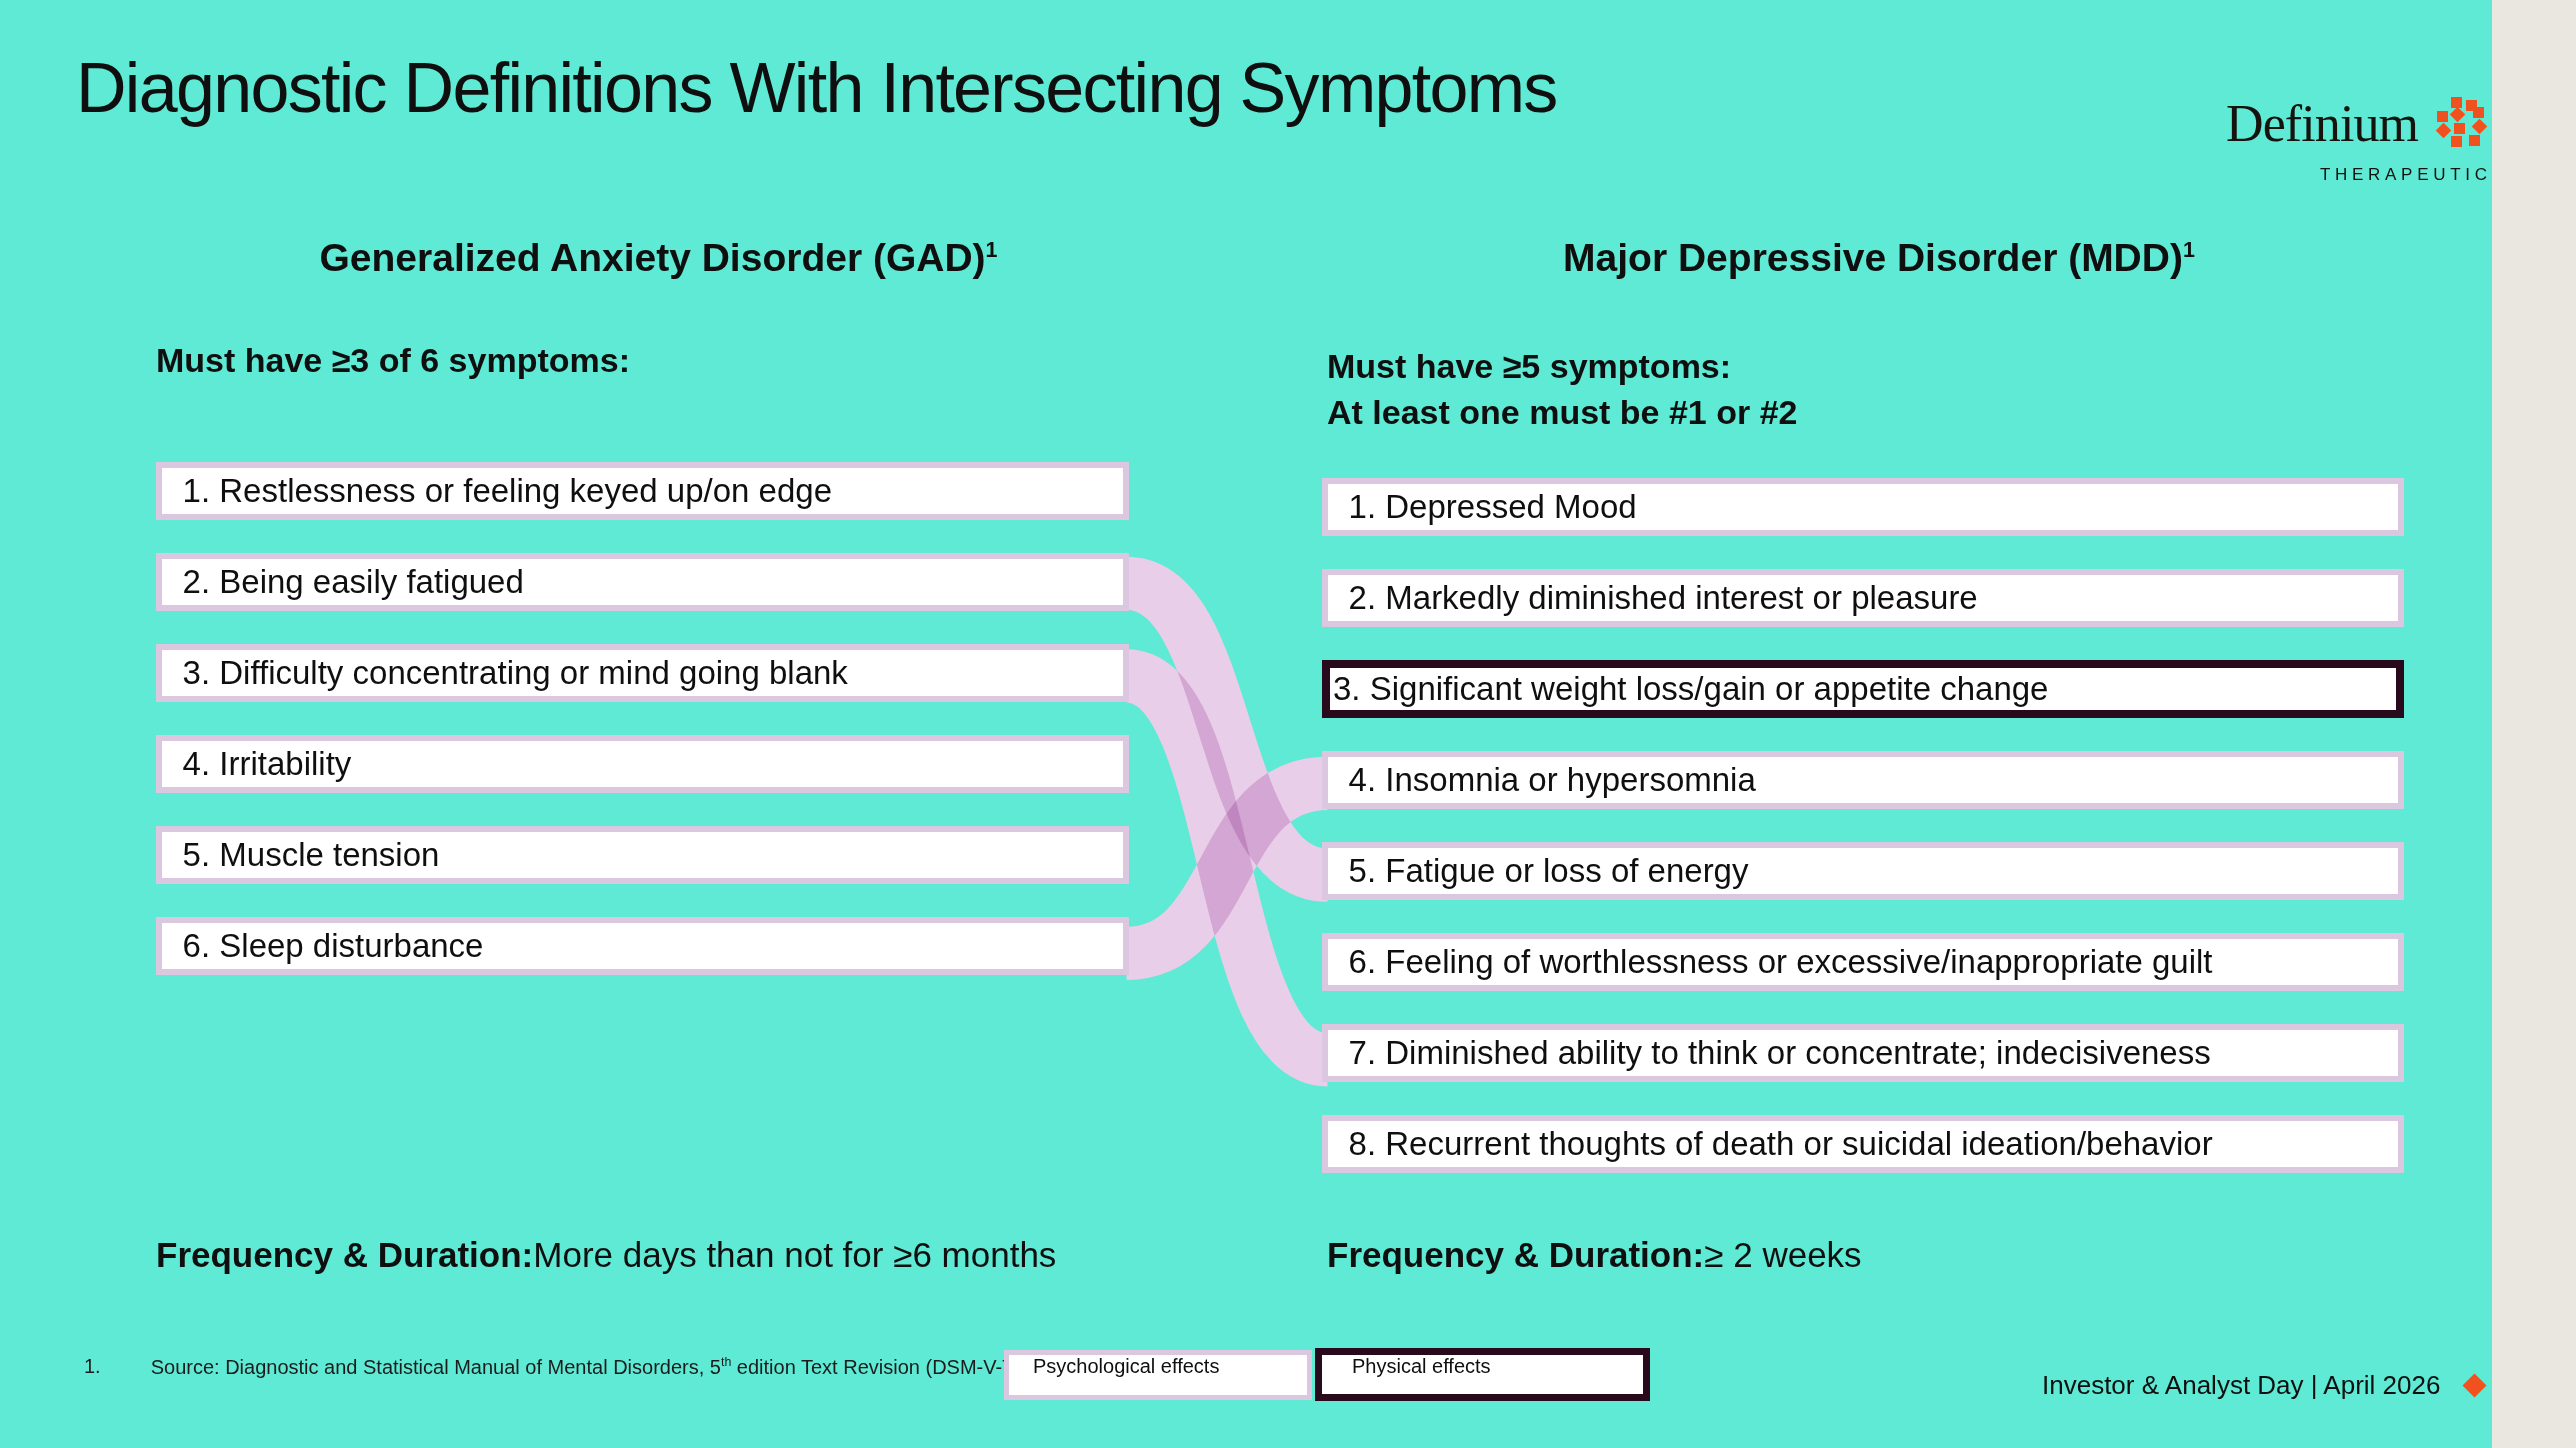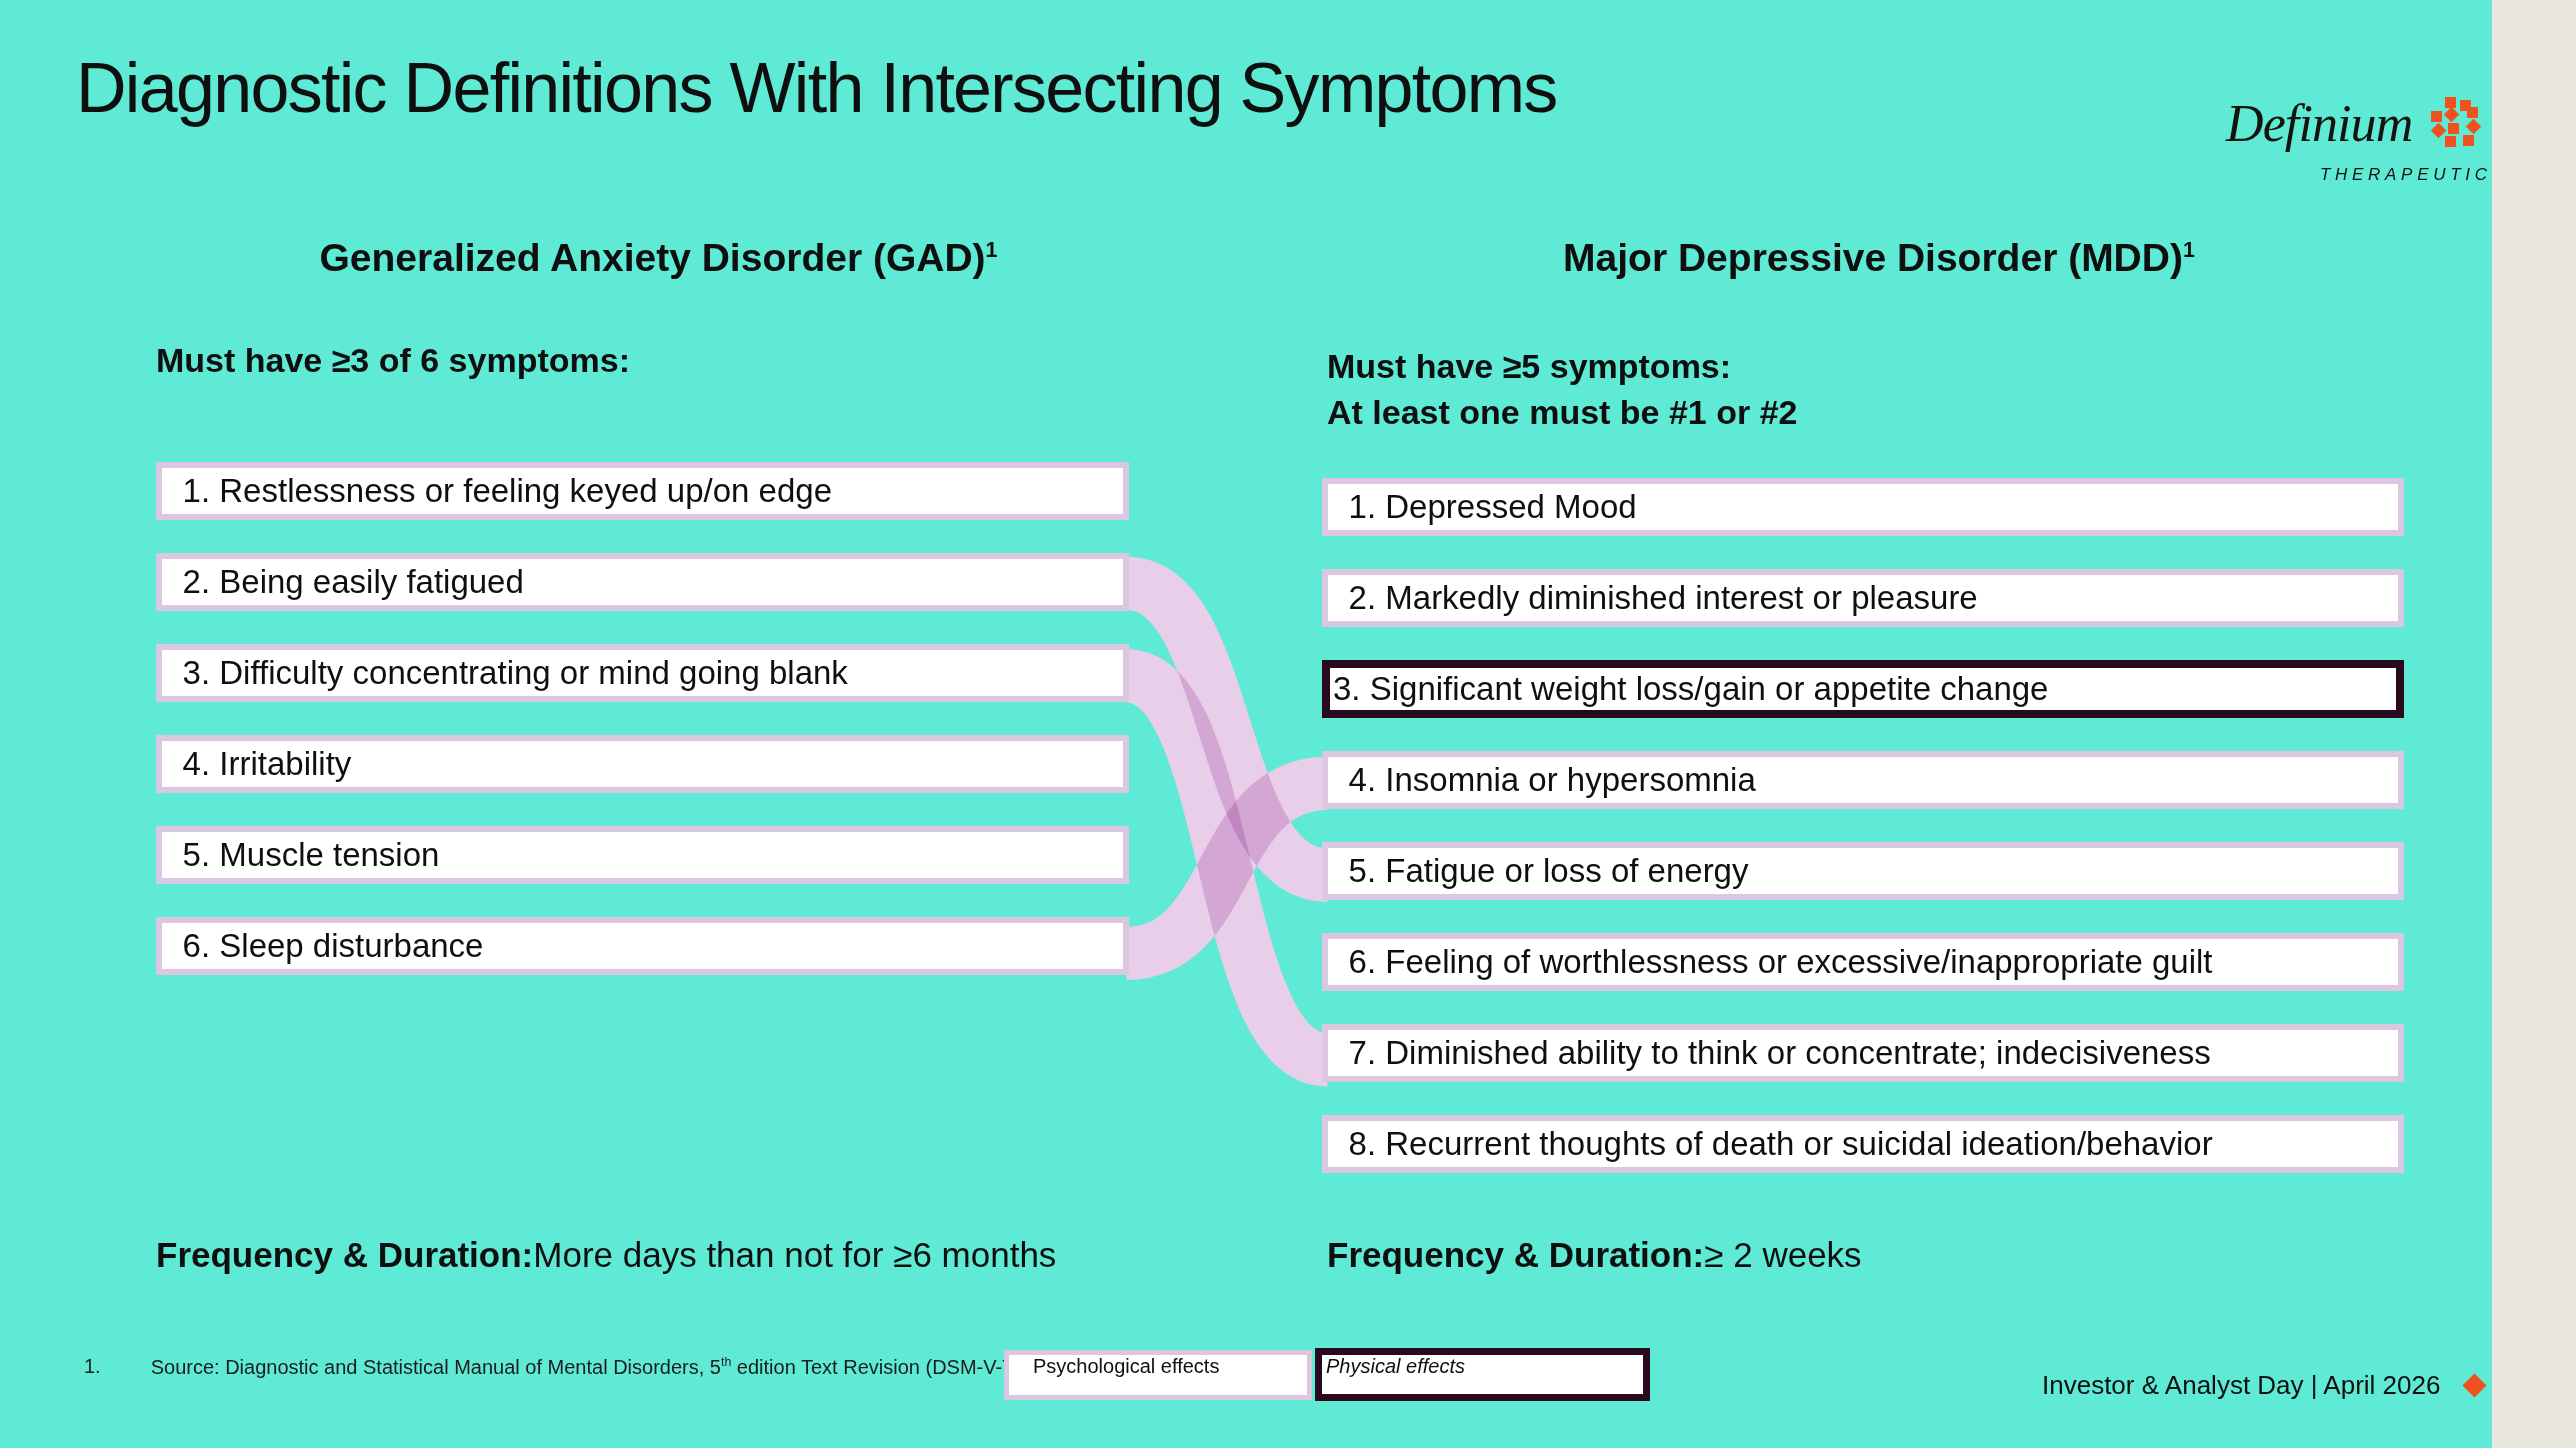--- a/index.html
+++ b/index.html
@@ -6,21 +6,21 @@
   #slide {
     position:relative; width:2492px; height:1449px;
     background:#5eead4; overflow:hidden;
     font-family:"Liberation Sans", sans-serif; color:#0F0F0F;
   }
   .title {
     position:absolute; left:76px; top:48px;
     font-size:70px; font-weight:500; letter-spacing:-1.7px; margin:0;
   }
   
-  .logo { position:absolute; left:2226px; top:94px;font-style:italic; }
+  .logo { position:absolute; left:2226px; top:94px; }
   .logo-row { display:flex; align-items:center; gap:17px; }
   .logo-word { font-family:"Liberation Serif", serif; font-size:52px; color:#15130E; letter-spacing:-0.9px; }
   .logo-mark { position:relative; width:53px; height:53px; }
   .logo-mark i { position:absolute; width:11px; height:11px; background:#F0521F; }
   .logo-mark i.d { transform:rotate(45deg); }
   .logo-sub { font-size:17px; letter-spacing:4.7px; color:#15130E; margin-top:12px; margin-left:94px; }
   
   .col-header { position:absolute; top:220px; font-size:39px; font-weight:700; text-align:center; z-index:2; margin:16px; }
   .col-header sup { font-size:0.55em; }
   .gad-header { left:156px; width:973px; }
@@ -47,21 +47,21 @@
   .freq b { font-weight:700; }
   
   .ribbons { position:absolute; left:0; top:0; z-index:1; }
   .ribbons path { mix-blend-mode:multiply; }
   
   .footnote { position:absolute; left:84px; top:1355px; font-size:20px; color:#1C1C1C; display:flex; gap:50px; z-index:2; white-space:nowrap; }
   .footnote sup { font-size:0.62em; }
   
   .legend-box { position:absolute; box-sizing:border-box; background:#FFFFFF; display:flex; font-size:20px; z-index:2; white-space:nowrap; }
   .legend-psych { left:1004px; top:1350px; width:308px; height:50px; border:5.2px solid #DBC7DF; padding-left:24px; }
-  .legend-phys  { left:1315px; top:1348px; width:335px; height:53px; border:7.7px solid #280A1C; padding-left:4px;font-style:italic; }
+  .legend-phys  { left:1315px; top:1348px; width:335px; height:53px; border:7.7px solid #280A1C; padding-left:30px; }
   
   .footer { position:absolute; left:2042px; top:1370px; display:flex; align-items:center; gap:26px; font-size:26px; z-index:2; white-space:nowrap; }
   .diamond { width:17px; height:17px; background:#F0521F; transform:rotate(45deg); }
 </style>
 </head>
 <body>
 
 <div id="slide">
 
   <h1 class="title">Diagnostic Definitions With Intersecting Symptoms</h1>

